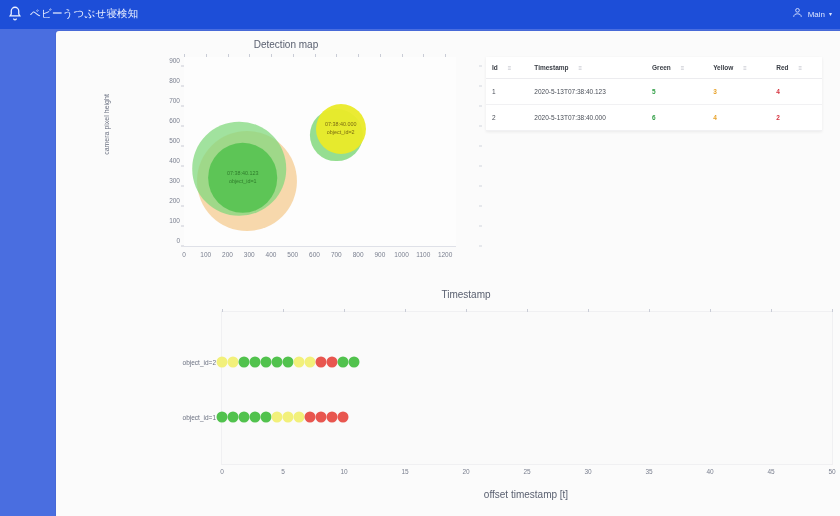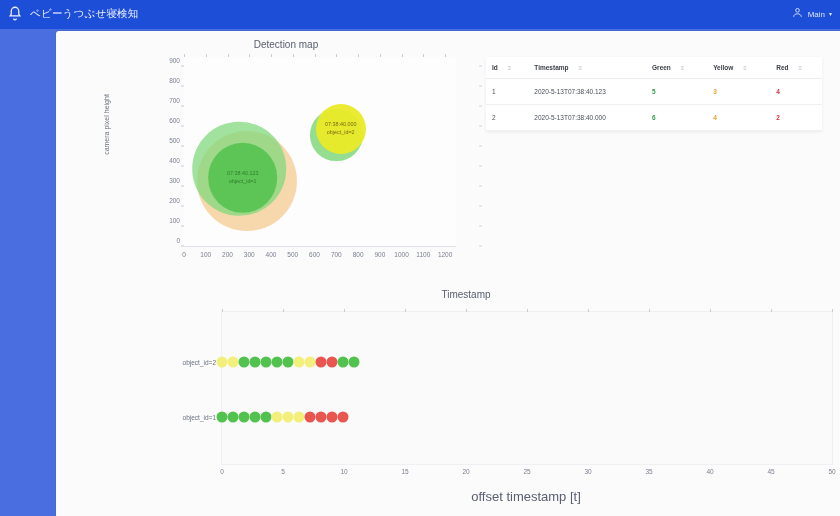--- a/index.html
+++ b/index.html
@@ -104,21 +104,21 @@
   .tl-rowlabel{
     position:absolute;right:100%;margin-right:6px;transform:translateY(-50%);
     font-size:6.5px;color:#6a7080;white-space:nowrap;
   }
   .dot{
     position:absolute;width:11px;height:11px;border-radius:50%;
     transform:translate(-50%,-50%);
   }
   .tl-xlab{
     position:absolute;left:125px;top:200px;width:610px;text-align:center;
-    font-size:13px;color:#5a6070;
+    font-size:10px;color:#5a6070;
   }
 </style>
 </head>
 <body>
 
 <div id="app">
 
   <div class="topbar">
     <span class="bell">
       <svg width="18" height="18" viewBox="0 0 24 24" fill="none" stroke="#eef2ff" stroke-width="1.7">

